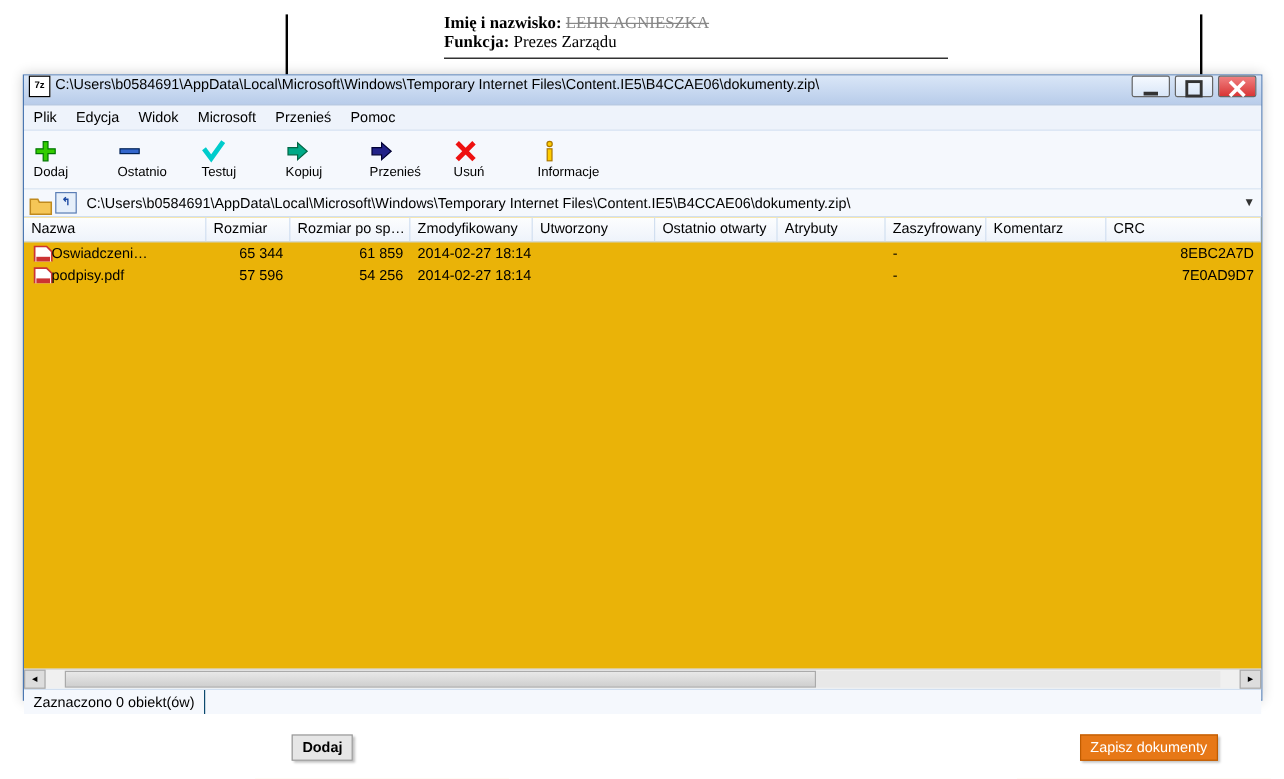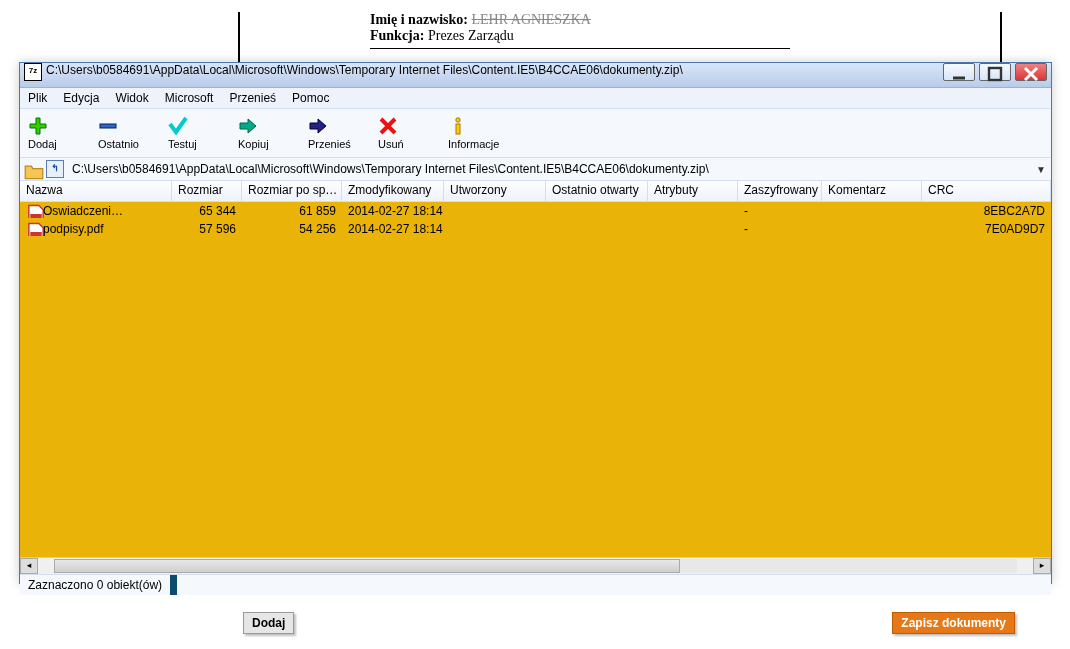--- a/index.html
+++ b/index.html
@@ -66,26 +66,26 @@
 .c-crc{flex:1}
 
 
 .hscroll{height:16px;background:#f0f0f0;display:flex;align-items:center;border-top:1px solid #ccc}
 .hscroll .track{flex:1;height:14px;background:#e8e8e8;margin:0 16px;position:relative}
 .hscroll .thumb{position:absolute;left:0;width:65%;height:100%;background:linear-gradient(#e8e8e8,#cfcfcf);border:1px solid #aaa;box-sizing:border-box}
 .hscroll .arr{width:16px;height:14px;background:#ddd;border:1px solid #aaa;text-align:center;font-size:9px;line-height:12px;cursor:pointer}
 
 
 .statusbar{height:20px;border-top:1px solid #d1dff0;background:#f5f8fd;display:flex;align-items:center}
-.statusbar .seg{border-right:7px solid #0c4a6e;padding:0 8px;height:100%;display:flex;align-items:center}
+.statusbar .seg{border-right:1px solid #0c4a6e;padding:0 8px;height:100%;display:flex;align-items:center}
 
 
 .page-btns{position:absolute;top:612px;left:0;width:1070px;display:flex;padding:0 55px;box-sizing:border-box}
 .btn-back{background:#e6e6e6;border:1px solid #999;padding:3px 8px;font-size:12px;font-weight:bold;cursor:pointer;margin-left:188px;box-shadow:2px 2px 2px rgba(0,0,0,0.25)}
-.btn-save{margin-left:auto;background:#e77817;color:#fff;border:1px solid #c05c00;padding:3px 8px;font-size:12px;font-weight:bold;cursor:pointer;box-shadow:2px 2px 2px rgba(0,0,0,0.25)}
+.btn-save{margin-left:auto;background:#e77817;color:#fff;border:1px solid #c05c00;padding:3px 8px;font-size:12px;font-weight:normal;cursor:pointer;box-shadow:2px 2px 2px rgba(0,0,0,0.25)}
 </style>
 </head>
 <body>
 
 <div class="page">
 
   <div class="bg-doc">
     <div class="line1"><b>Imię i nazwisko:</b> <span style="text-decoration:line-through;color:#888">LEHR AGNIESZKA</span></div>
     <div class="line2"><b>Funkcja:</b> <span>Prezes Zarządu</span></div>
     <hr>

